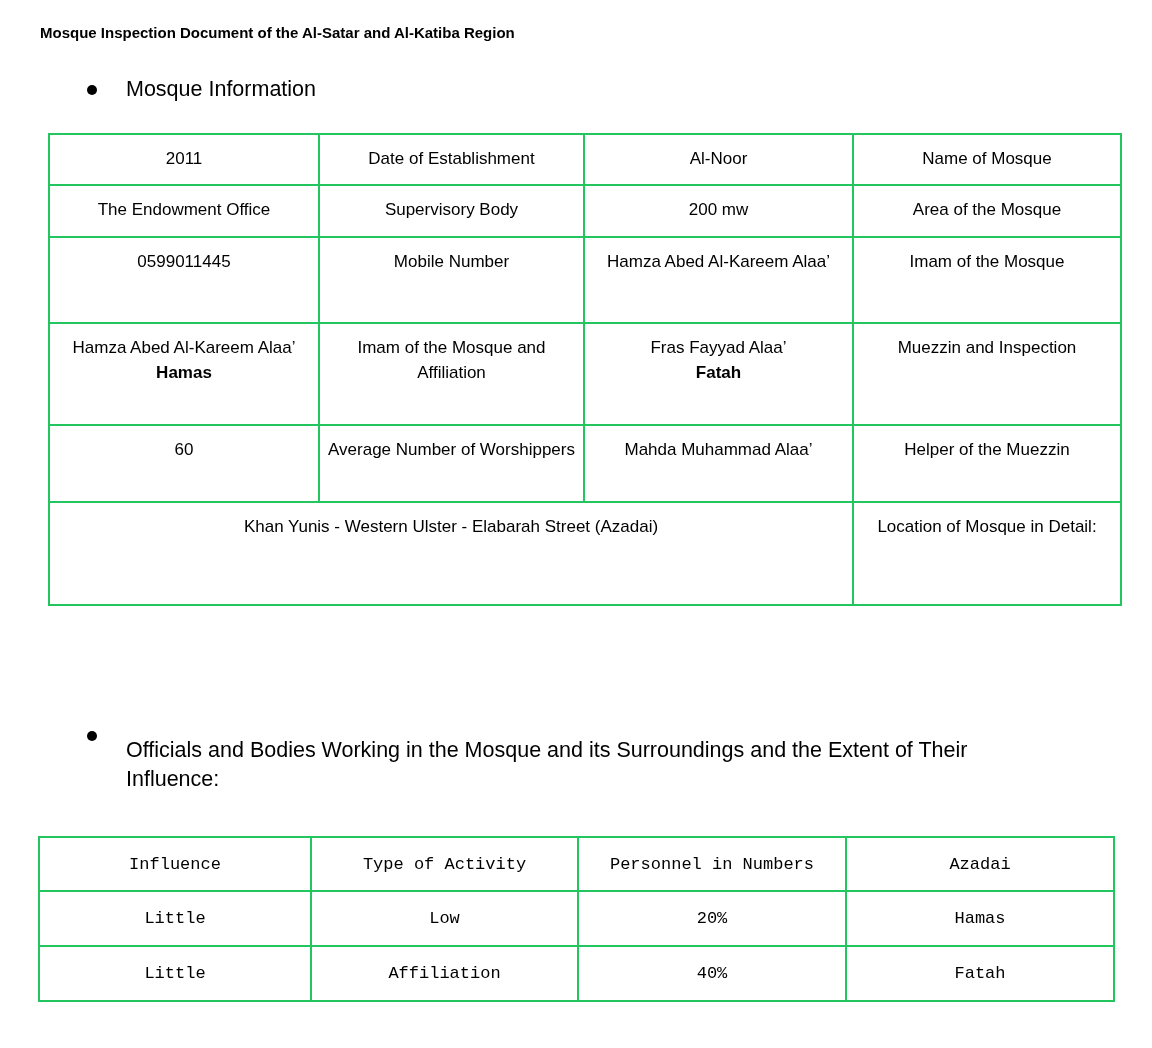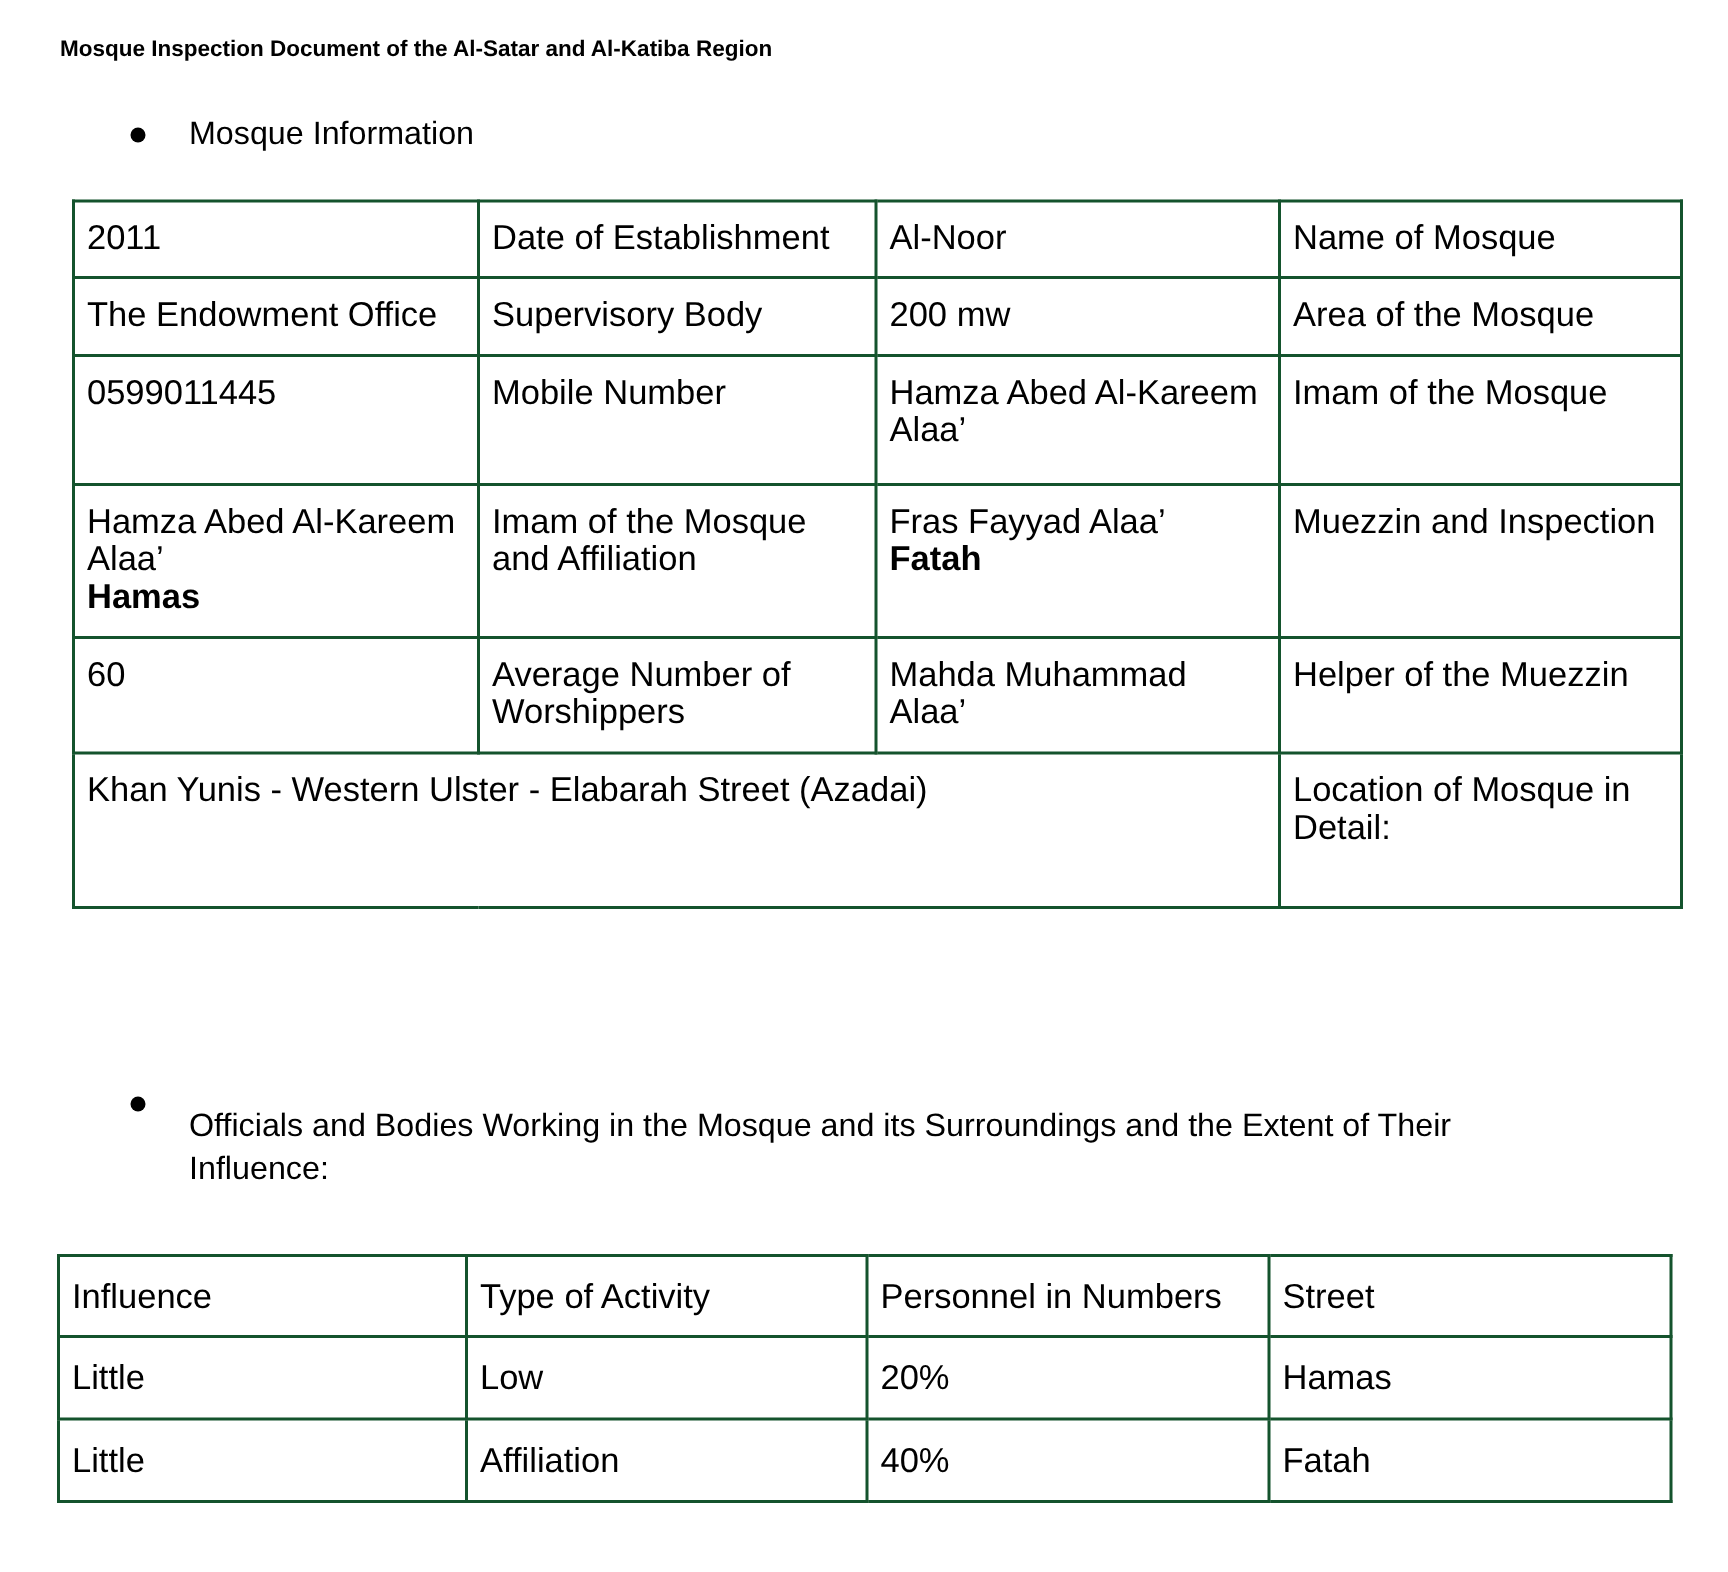--- a/index.html
+++ b/index.html
@@ -26,30 +26,31 @@
   #bullet1-dot { left: 87px; top: 85px; }
   #bullet1-text { left: 126px; top: 77px; line-height: 25px; white-space: nowrap; }
   #bullet2-dot { left: 87px; top: 731px; }
   #bullet2-text { left: 126px; top: 720px; width: 940px; line-height: 29px; margin-top: 16px; }
   table {
     position: absolute;
     border-collapse: collapse;
     table-layout: fixed;
   }
   td {
-    border: 2px solid #14532d;
-    font-size: 23px;
+    border: 2px solid #22c55e;
+    text-align: center;
+    font-size: 17px;
     line-height: 25px;
     padding: 11px 8px 6px 8px;
     vertical-align: top;
     overflow: hidden;
   }
   #mosque-table { left: 48px; top: 133px; width: 1072px; }
   #officials-table { left: 38px; top: 836px; width: 1075px; }
-  #officials-table td { vertical-align: middle; padding: 0 8px; }
+  #officials-table td { vertical-align: middle; padding: 0 8px; font-family: Liberation Mono, monospace; }
   .bold { font-weight: bold; }
 </style>
 </head>
 <body>
 
 <div class="abs doc-title">Mosque Inspection Document of the Al-Satar and Al-Katiba Region</div>
 
 <div class="abs bullet-dot" id="bullet1-dot"></div>
 <div class="abs bullet-heading" id="bullet1-text">Mosque Information</div>
 
@@ -112,21 +113,21 @@
     <col style="width:272px">
       <col style="width:267px">
       <col style="width:268px">
       <col style="width:268px">
   </colgroup>
   <tbody>
     <tr style="height:54px">
       <td>Influence</td>
       <td>Type of Activity</td>
       <td>Personnel in Numbers</td>
-      <td>Street</td>
+      <td>Azadai</td>
     </tr>
     <tr style="height:55px">
       <td>Little</td>
       <td>Low</td>
       <td>20%</td>
       <td>Hamas</td>
     </tr>
     <tr style="height:55px">
       <td>Little</td>
       <td>Affiliation</td>

